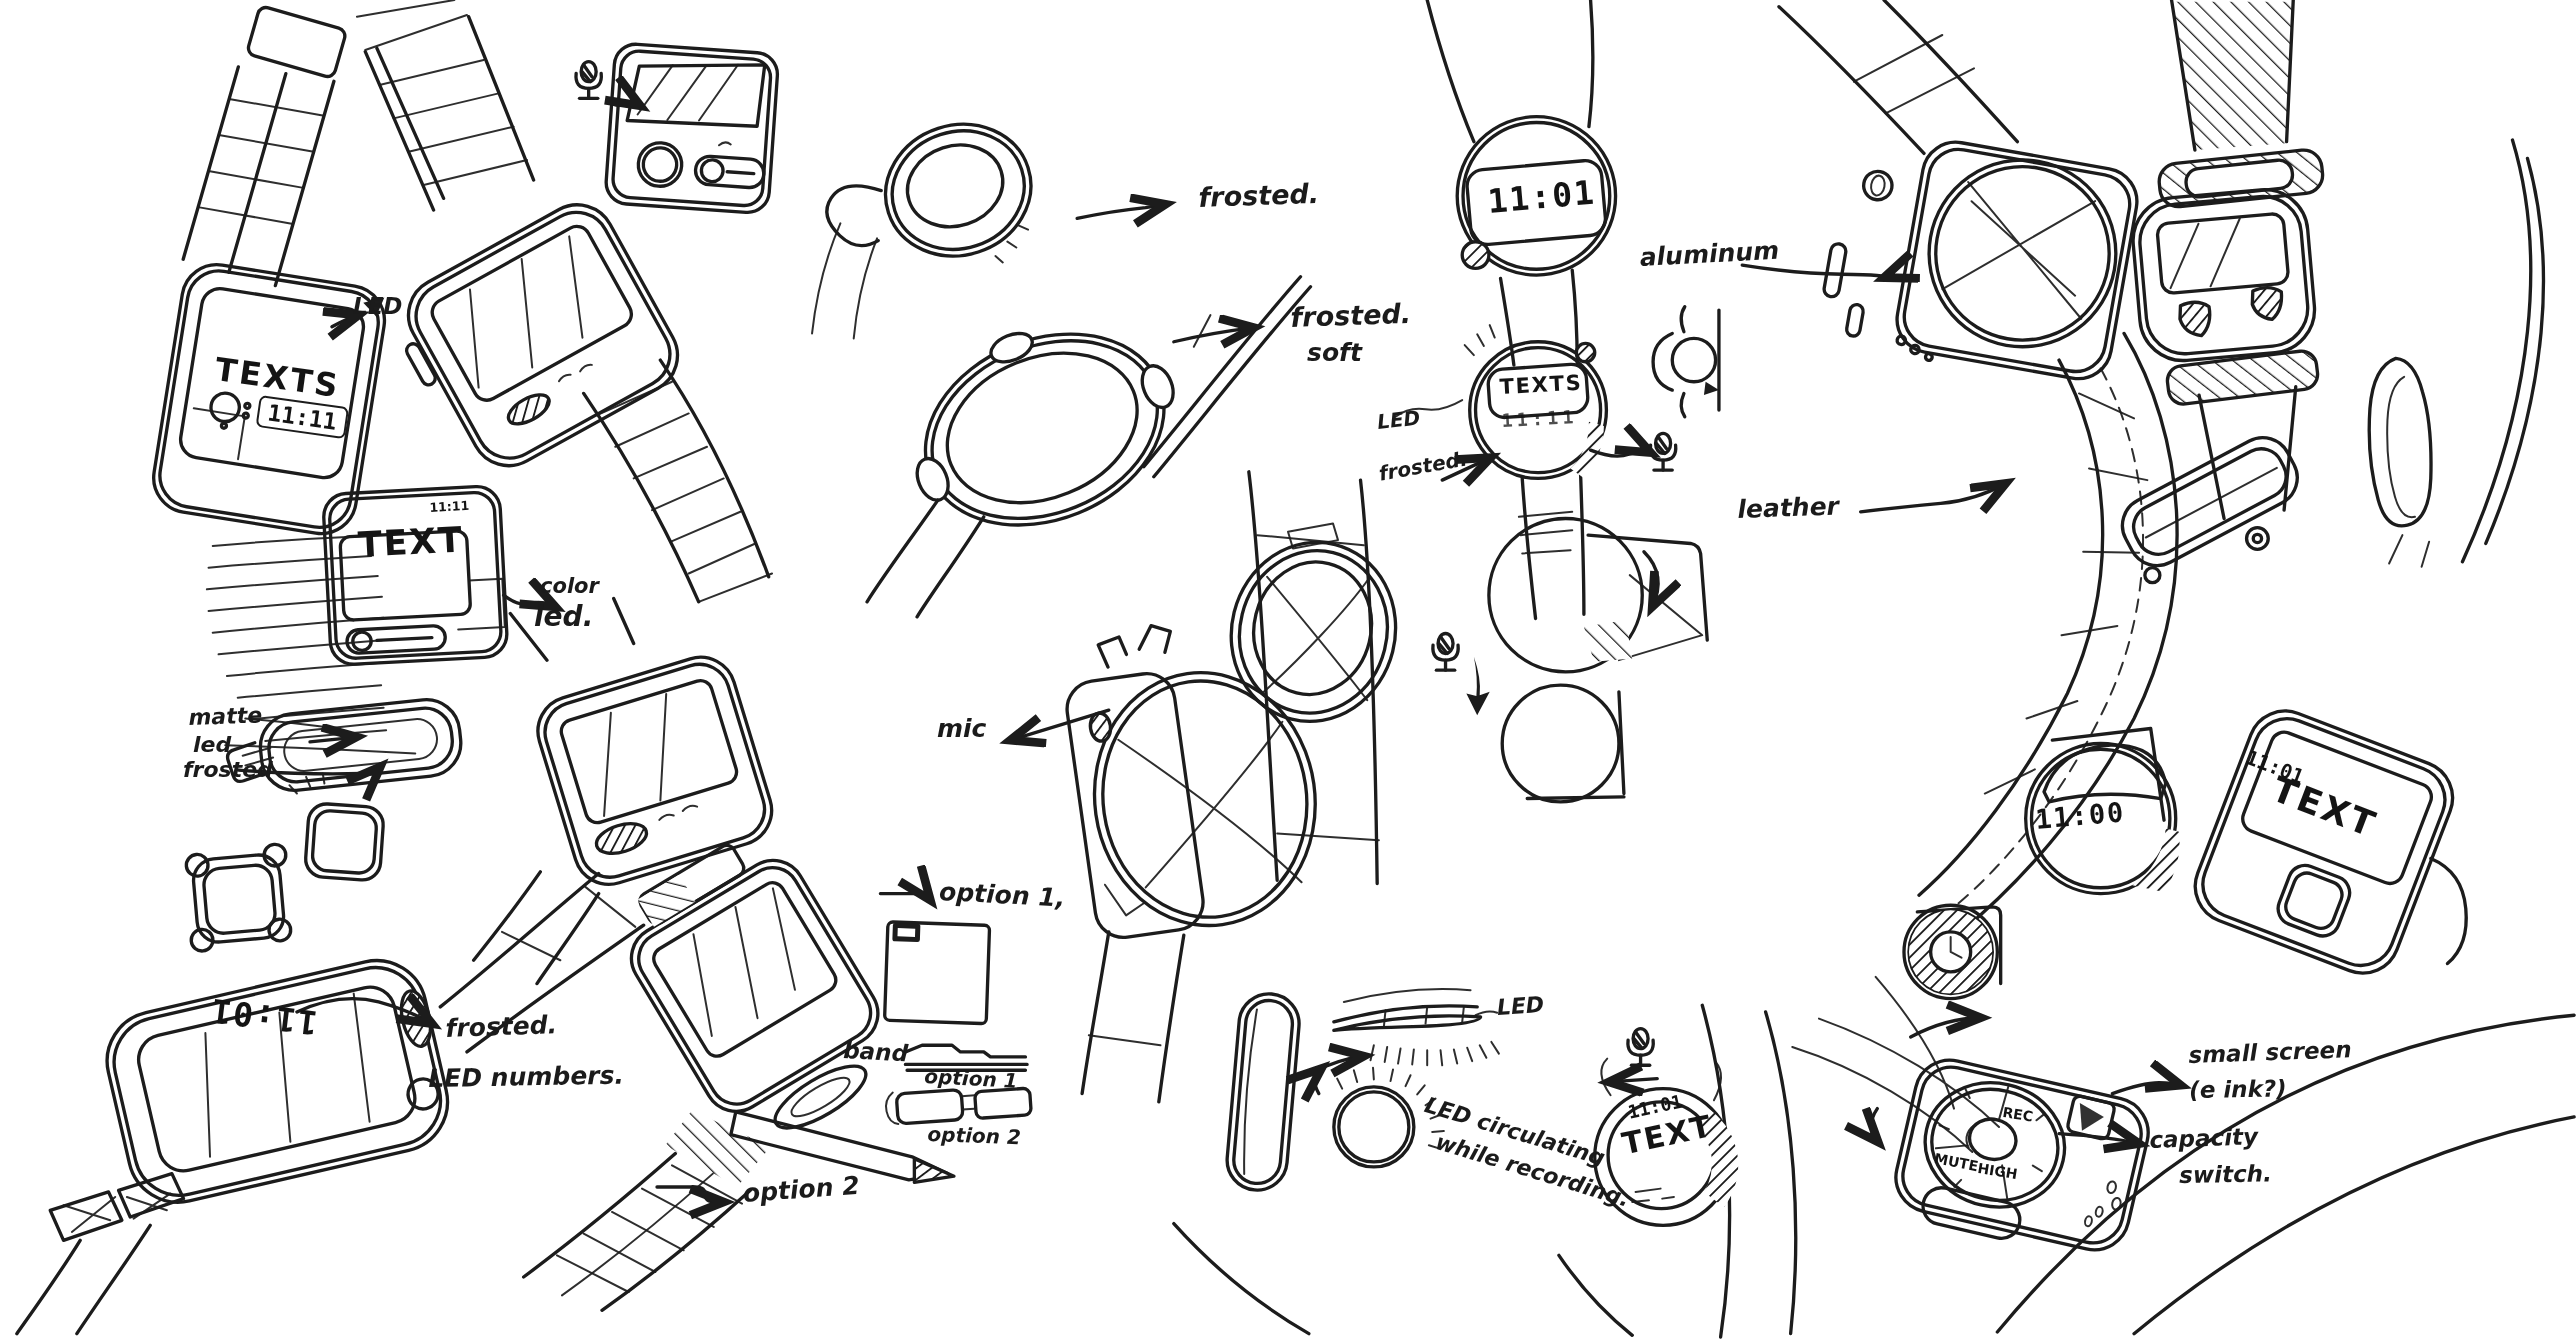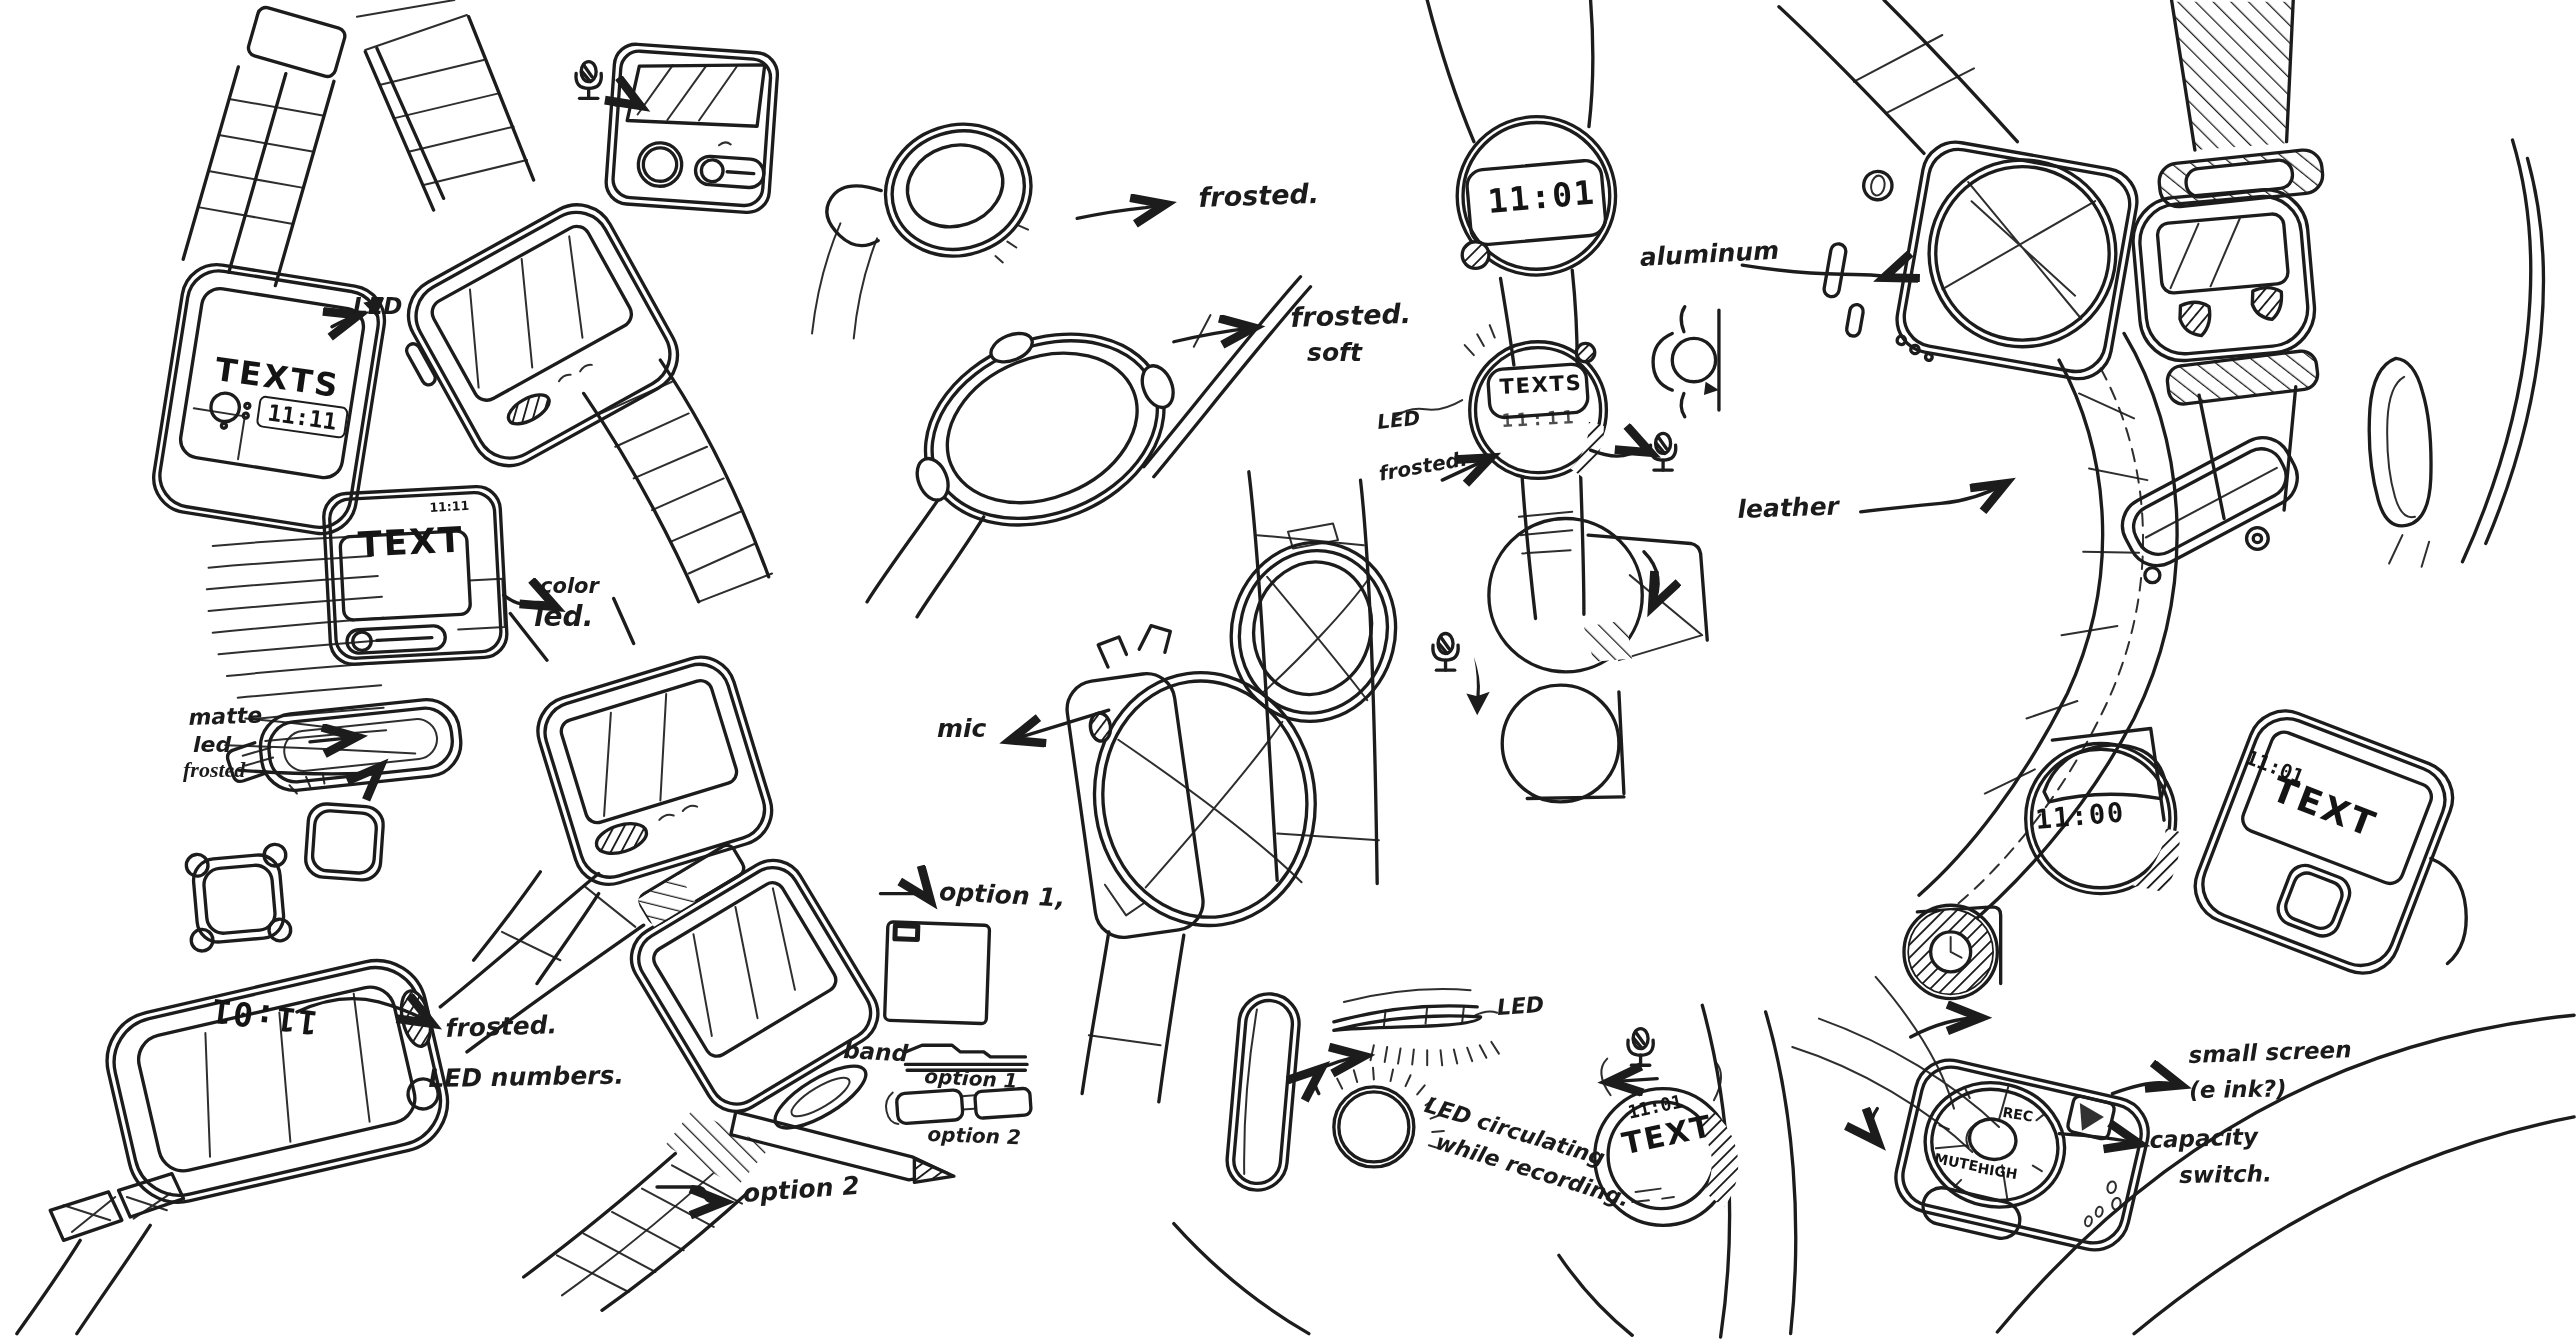--- a/index.html
+++ b/index.html
@@ -446,21 +446,21 @@
     </g>
     <path d="M1408,1468 q72,80 162,132"></path>
   </g>
 </svg>
 
 <div class="lbl hw" style="left:353px;top:293px;font-size:23px;">LED</div>
 <div class="lbl hw" style="left:540px;top:574px;font-size:21px;">color</div>
 <div class="lbl hw" style="left:534px;top:600px;font-size:28px;">led.</div>
 <div class="lbl hw" style="left:188px;top:705px;font-size:22px;transform:rotate(-2deg);">matte</div>
 <div class="lbl hw" style="left:193px;top:732px;font-size:22px;">led</div>
-<div class="lbl hw" style="left:183px;top:757px;font-size:22px;font-family:Liberation Serif, serif;">frosted</div>
+<div class="lbl hw" style="left:183px;top:757px;font-size:22px;">frosted</div>
 <div class="lbl hw" style="left:1198px;top:182px;font-size:27px;transform:rotate(-2deg);">frosted.</div>
 <div class="lbl hw" style="left:1290px;top:302px;font-size:27px;transform:rotate(-2deg);">frosted.</div>
 <div class="lbl hw" style="left:1307px;top:338px;font-size:25px;">soft</div>
 <div class="lbl hw" style="left:937px;top:714px;font-size:25px;">mic</div>
 <div class="lbl hw" style="left:1639px;top:243px;font-size:25px;transform:rotate(-3deg);">aluminum</div>
 <div class="lbl hw" style="left:1737px;top:495px;font-size:25px;transform:rotate(-2deg);">leather</div>
 <div class="lbl hw" style="left:1376px;top:410px;font-size:20px;transform:rotate(-6deg);">LED</div>
 <div class="lbl hw" style="left:1377px;top:462px;font-size:20px;transform:rotate(-10deg);">frosted.</div>
 <div class="lbl hw" style="left:445px;top:1014px;font-size:25px;transform:rotate(-2deg);">frosted.</div>
 <div class="lbl hw" style="left:428px;top:1064px;font-size:25px;transform:rotate(-1deg);">LED numbers.</div>

